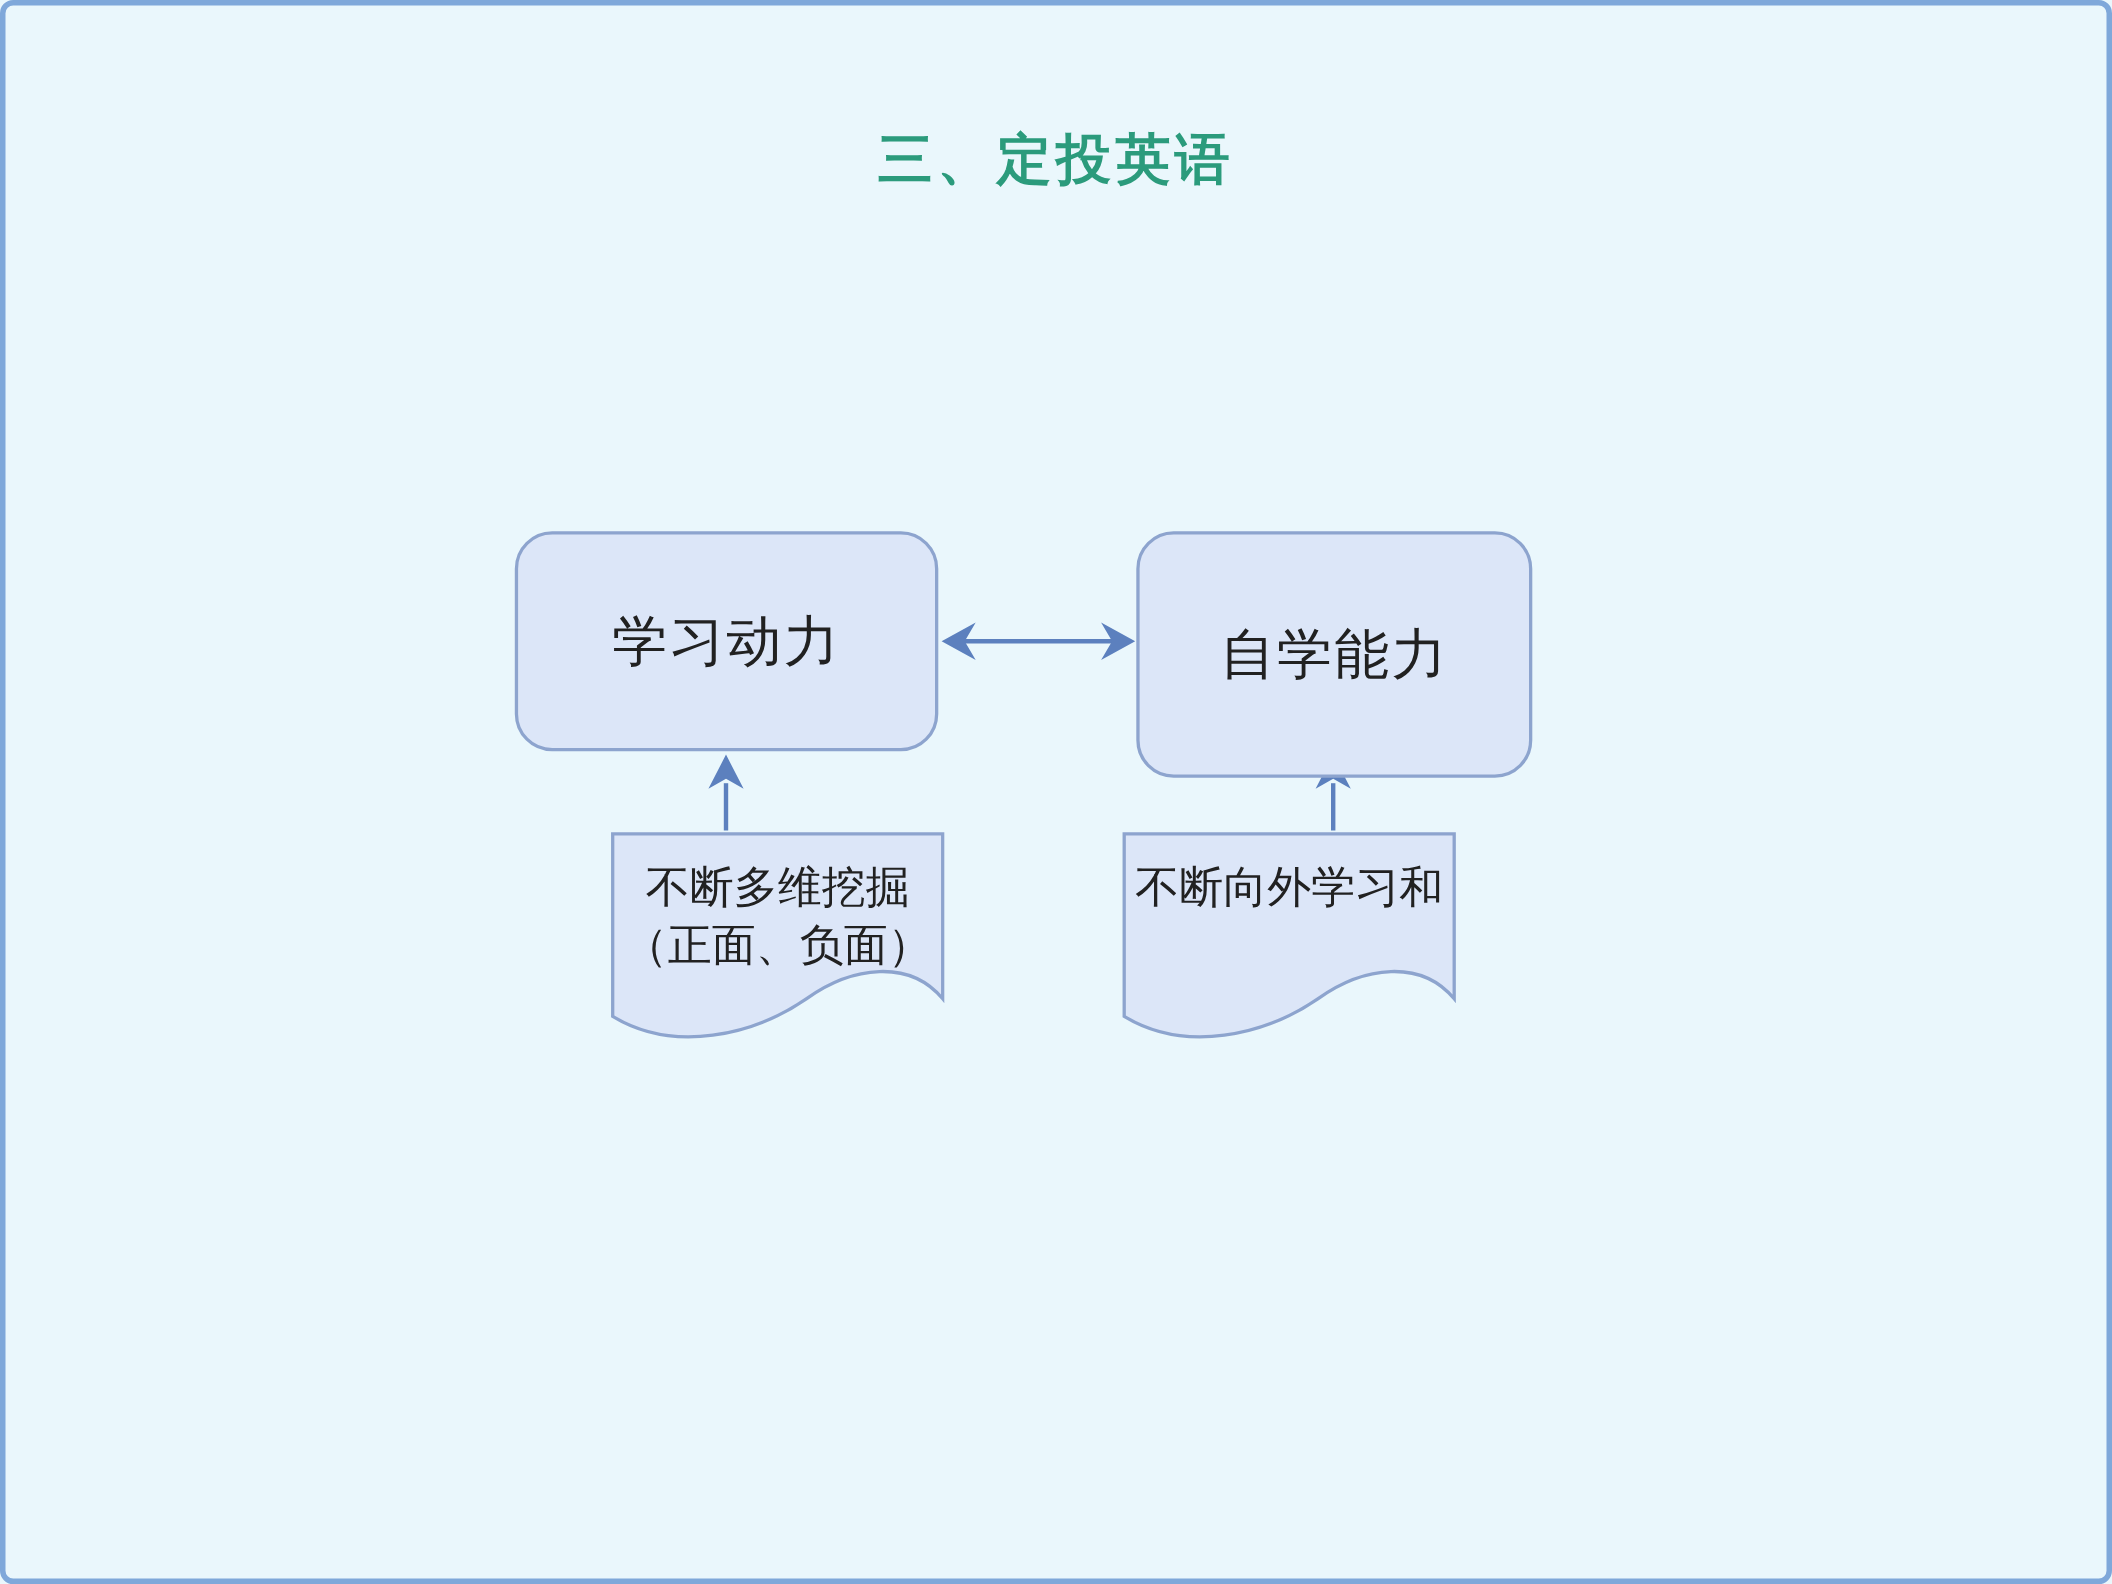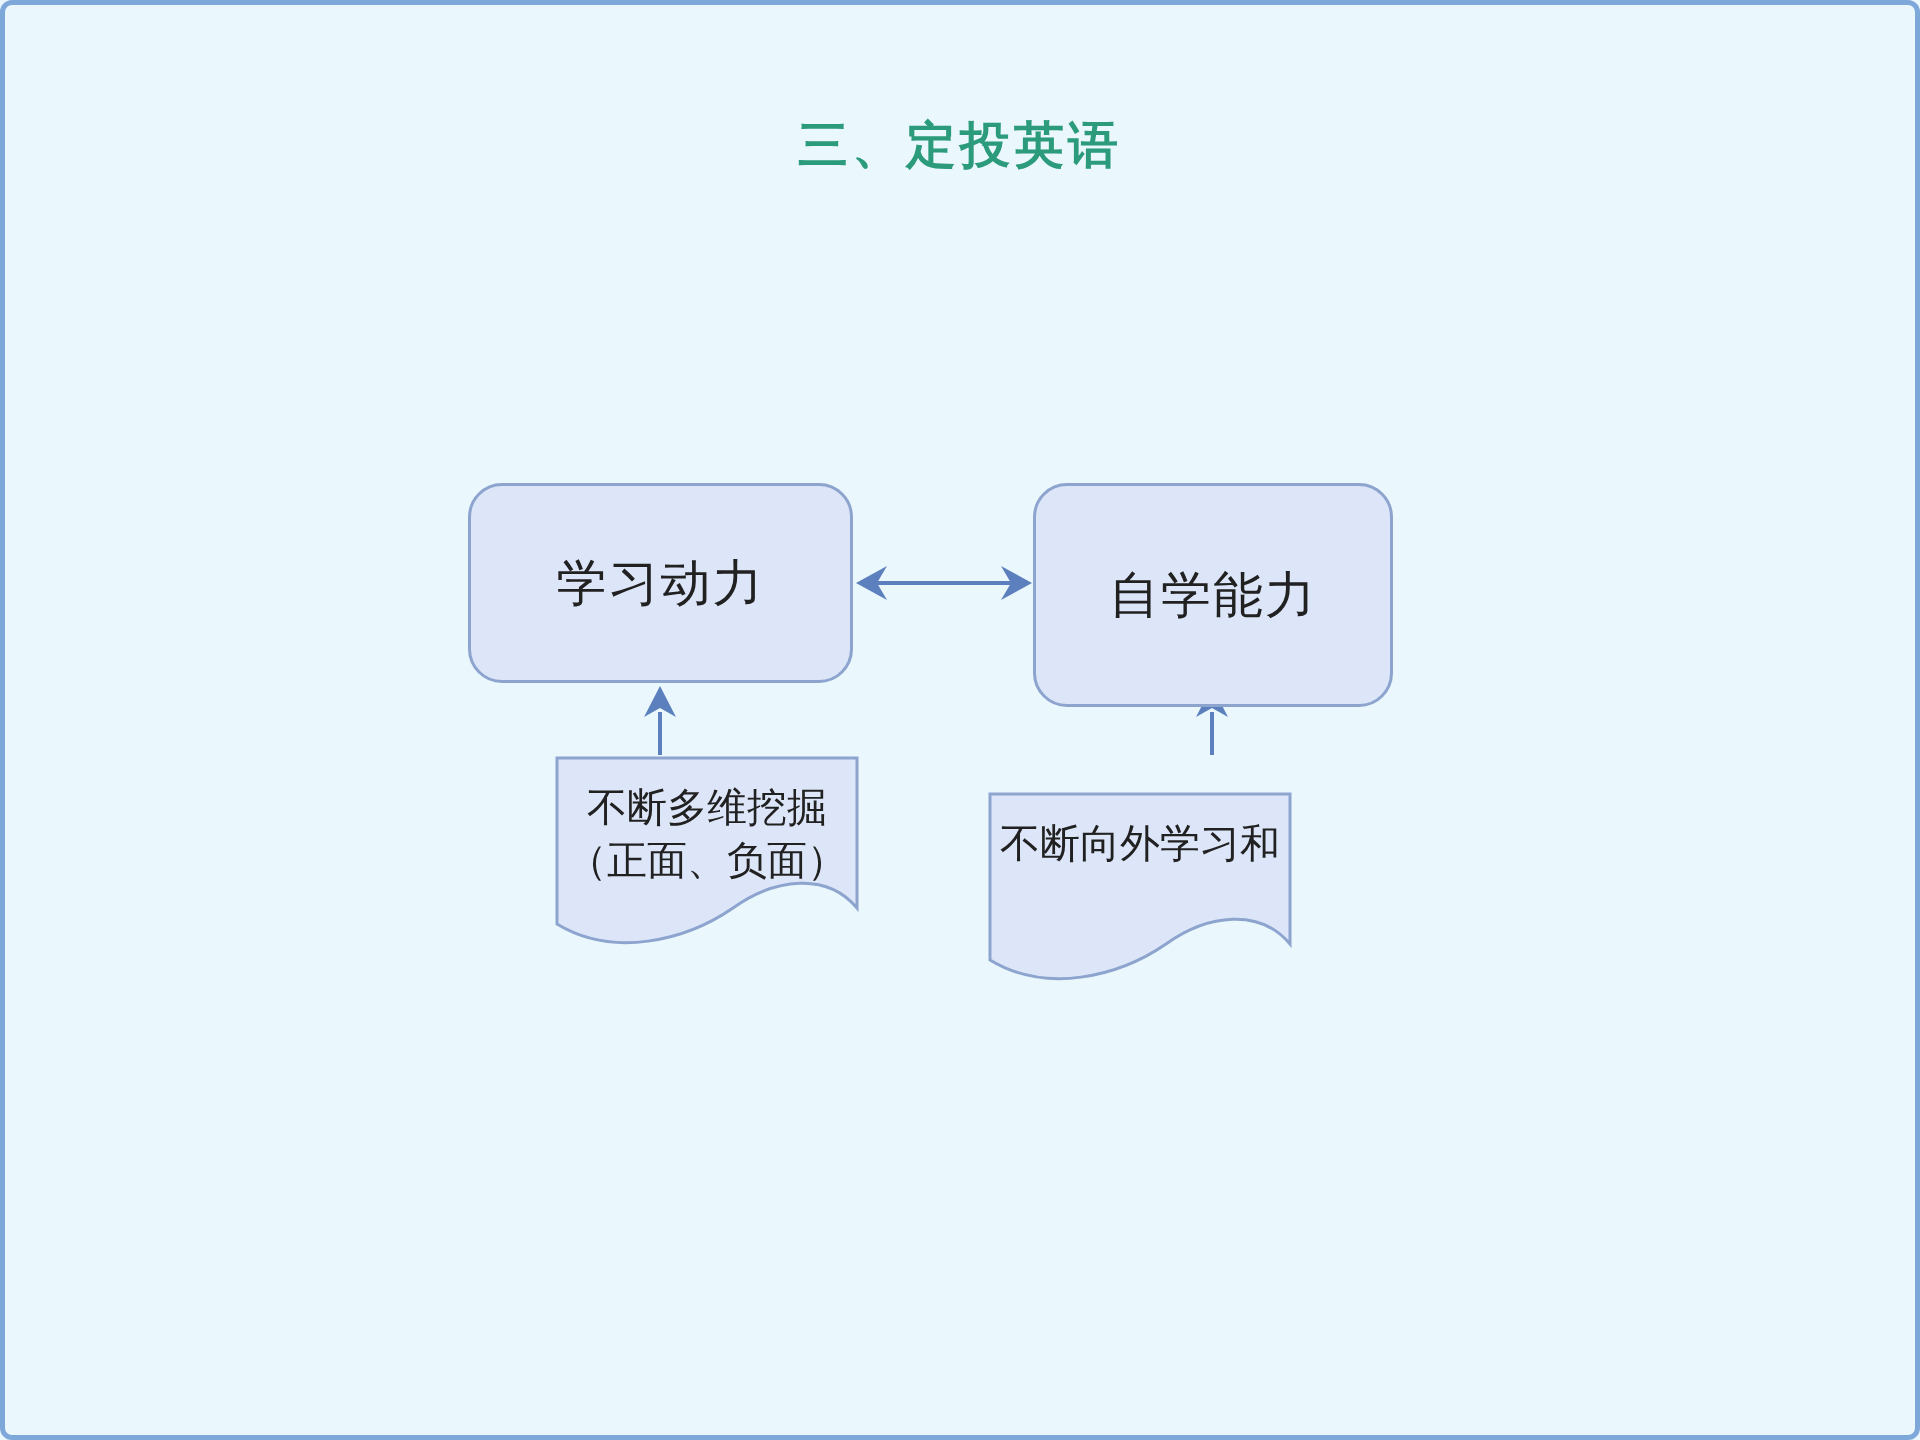--- a/index.html
+++ b/index.html
@@ -58,21 +58,21 @@
     font-weight:500;
     color:var(--text);
     letter-spacing:2px;
     text-align:right;
   }
   .doc{
     position:absolute;
     width:304px;height:205px;
   }
   .doc-left{left:507px;top:756px;margin-left:48px;}
-  .doc-right{left:988px;top:756px;margin-top:36px;}
+  .doc-right{left:1020px;top:756px;}
   .doc-svg{position:absolute;inset:0;width:304px;height:205px;}
   .doc-shape{
     fill:var(--node-fill);
     stroke:var(--node-border);
     stroke-width:3;
   }
   .doc-text{
     position:absolute;inset:0;
     padding-top:25px;
     text-align:center;

